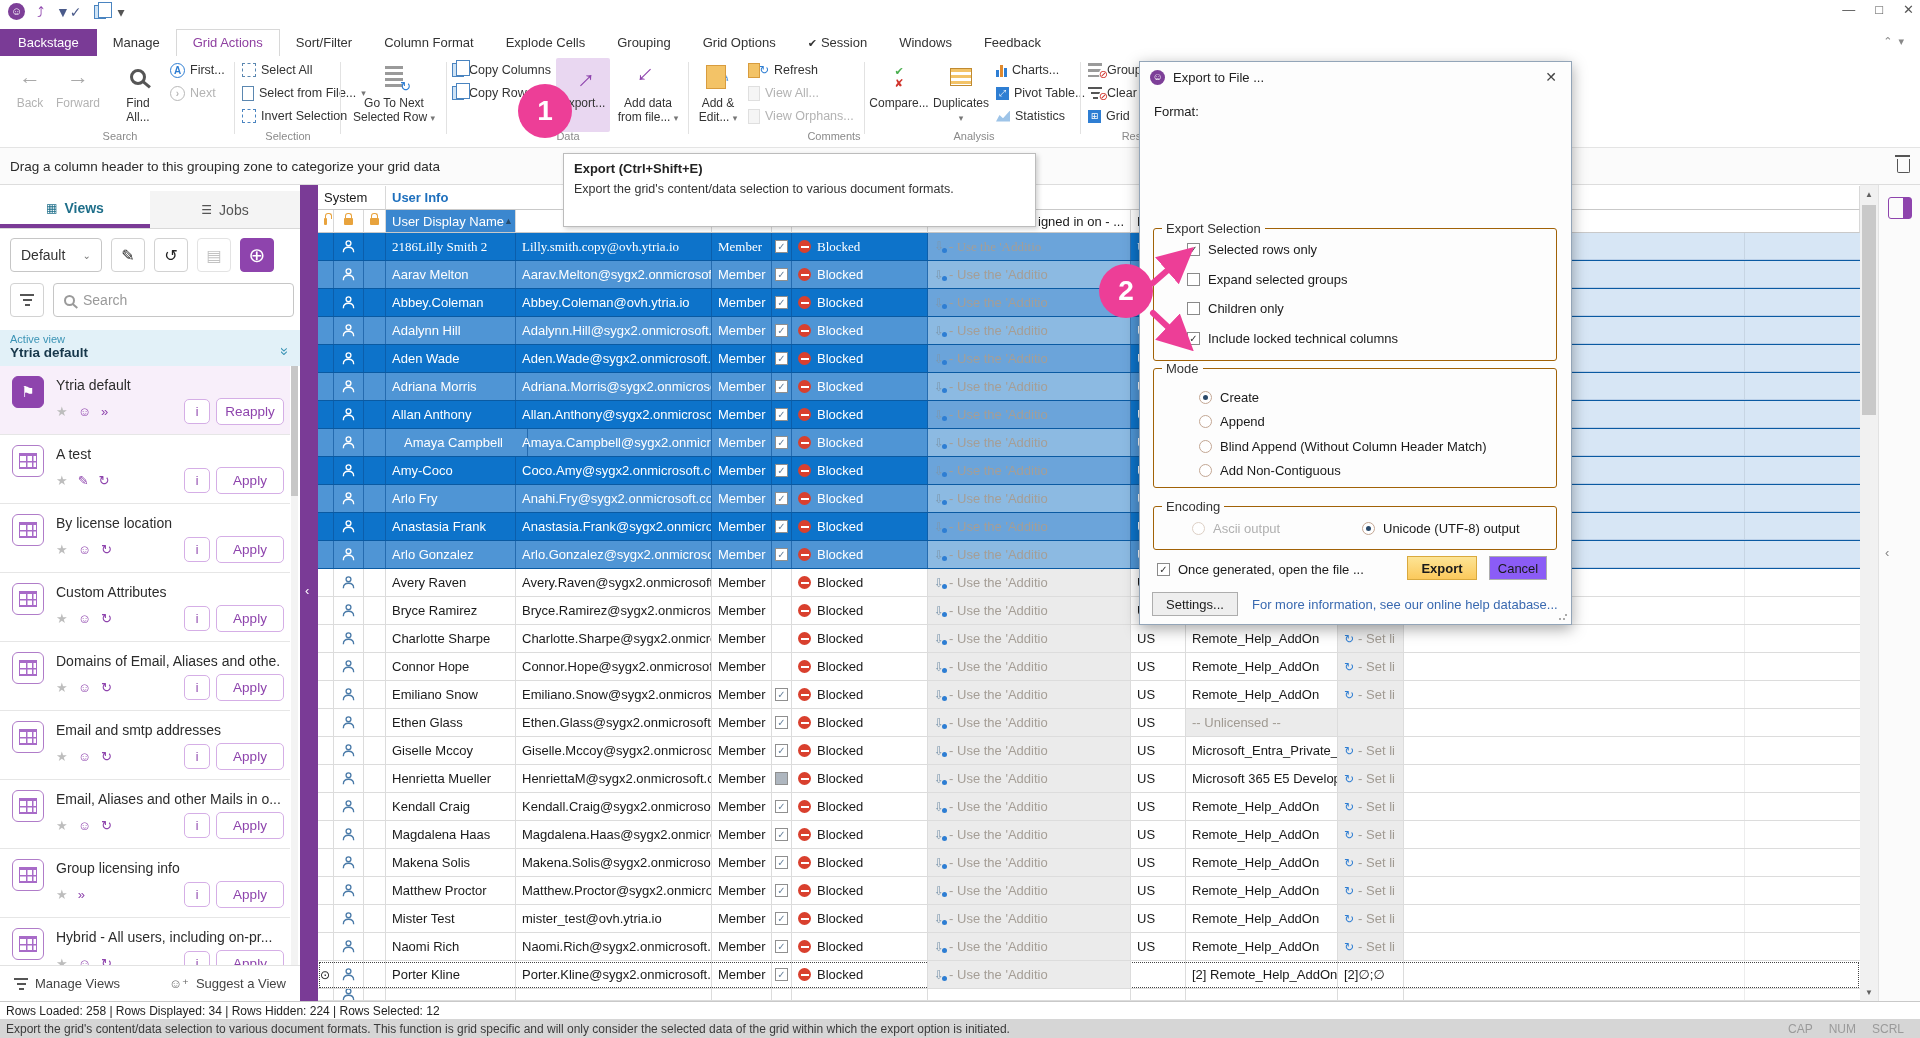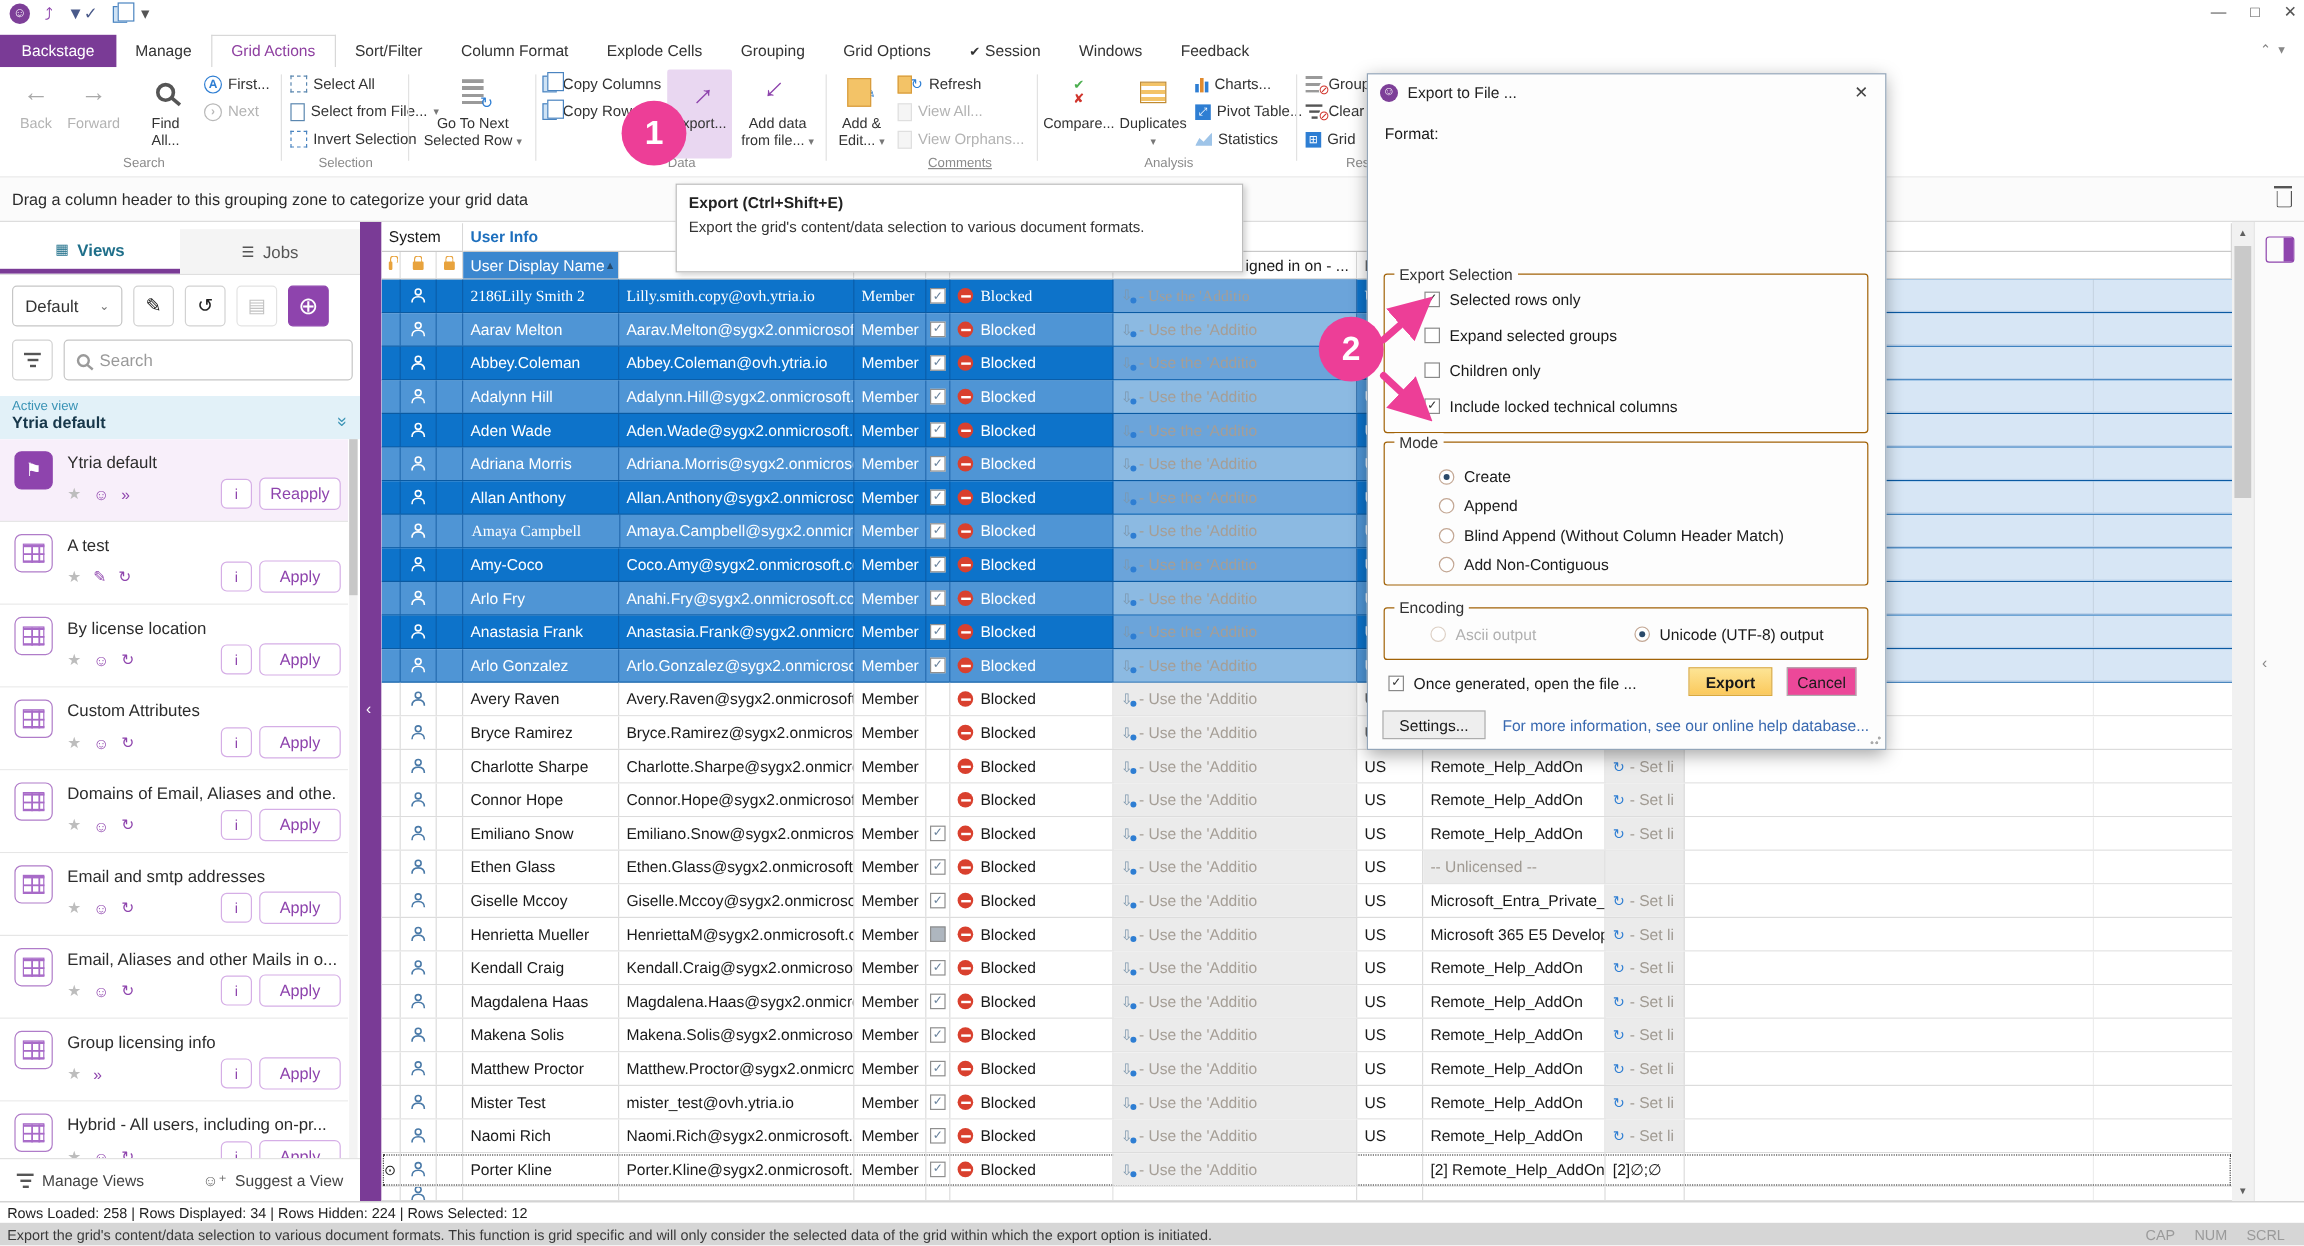--- a/index.html
+++ b/index.html
@@ -196,21 +196,21 @@
          justify-content:center; font-size:10px; color:#333; flex:none; }
   .radio { width:13px; height:13px; border:1px solid #c3a794; border-radius:50%; background:#fff; position:relative; flex:none; }
   .radio.on:after { content:""; position:absolute; left:3px; top:3px; width:5px; height:5px; border-radius:50%; background:#2b4a6a; }
   .radio.dis { border-color:#ddd0c5; }
   .dis-label { color:#b0b0b0; }
   .dlg-open { position:absolute; left:17px; top:500px; display:flex; align-items:center; gap:8px; }
   .btn { position:absolute; display:flex; align-items:center; justify-content:center; border:1px solid #adadad;
          background:#e4e4e4; font-size:13px; }
   .btn-export { left:267px; top:494px; width:70px; height:24px; background:linear-gradient(#fde495,#fbc95c);
                 border-color:#d9a93e; font-weight:bold; }
-  .btn-cancel { left:349px; top:494px; width:58px; height:24px; background:#ec4899; }
+  .btn-cancel { left:349px; top:494px; width:58px; height:24px; background:#8b5cf6; }
   .btn-settings { left:12px; top:530px; width:86px; height:24px; background:#eee; }
   .dlg-link { position:absolute; left:112px; top:535px; color:#3969b0; font-size:13px; }
   .grip { position:absolute; right:3px; bottom:3px; width:10px; height:10px;
           background:radial-gradient(circle at 2px 8px,#aaa 1px,transparent 1.5px),
                      radial-gradient(circle at 6px 8px,#aaa 1px,transparent 1.5px),
                      radial-gradient(circle at 8px 4px,#aaa 1px,transparent 1.5px); }
 
   
   .callout { position:absolute; width:54px; height:54px; border-radius:50%; background:#ed3e97; color:#fff; z-index:60;
              display:flex; align-items:center; justify-content:center; font-size:28px; font-weight:bold; }
@@ -408,21 +408,21 @@
       </div>
     <div class="smallbtn">
       <span class="pivico">⊞</span>
       <span>Grid</span>
       </div>
   </div>
 
   <span class="rlabel" style="left:60px; width:120px;">Search</span>
   <span class="rlabel" style="left:240px; width:96px;">Selection</span>
   <span class="rlabel" style="left:508px; width:120px;">Data</span>
-  <span class="rlabel" style="left:742px; width:116px;text-decoration:underline;">Comments</span>
+  <span class="rlabel" style="left:776px; width:116px;">Comments</span>
   <span class="rlabel" style="left:914px; width:120px;">Analysis</span>
   <span class="rlabel" style="left:1096px; width:80px;">Reset</span>
 </div>
 
 <div class="groupbar">
   <span>Drag a column header to this grouping zone to categorize your grid data</span>
   <span class="trash"></span>
 </div>
 
 <div class="sidebar">
@@ -845,21 +845,21 @@
     </div>
     <div class="grow sel odd" style="top: 244px;">
       <div class="gcell" style="left: 0px; width: 16px; padding: 0px 2px; font-size: 12px;"></div>
       <div class="gcell" style="left: 16px; width: 30px; justify-content: center;">
         <svg viewBox="0 0 16 16" width="15" height="15">
           <circle cx="8" cy="4.6" r="2.6" fill="none" stroke="#ffffff" stroke-width="1.4"></circle>
           <path d="M2.5 14 c0-3.4 2.4-5.2 5.5-5.2 s5.5 1.8 5.5 5.2" fill="none" stroke="#ffffff" stroke-width="1.4"></path>
         </svg>
       </div>
       <div class="gcell" style="left: 46px; width: 22px;"></div>
-      <div class="gcell" style="left: 69px; width: 130px; font-family: Liberation Serif, serif;">Amaya Campbell</div>
+      <div class="gcell" style="left: 80px; width: 130px;">Amaya Campbell</div>
       <div class="gcell" style="left: 198px; width: 196px;">Amaya.Campbell@sygx2.onmicrosoft.com</div>
       <div class="gcell" style="left: 394px; width: 60px;">Member</div>
       <div class="gcell" style="left: 454px; width: 20px; padding: 0px 3px;">
         <span class="cb">✓</span>
       </div>
       <div class="gcell" style="left: 474px; width: 136px;">
         <span class="blk"></span>
         <span>Blocked</span>
       </div>
       <div class="gcell cell-signin" style="left: 610px; width: 203px;">

